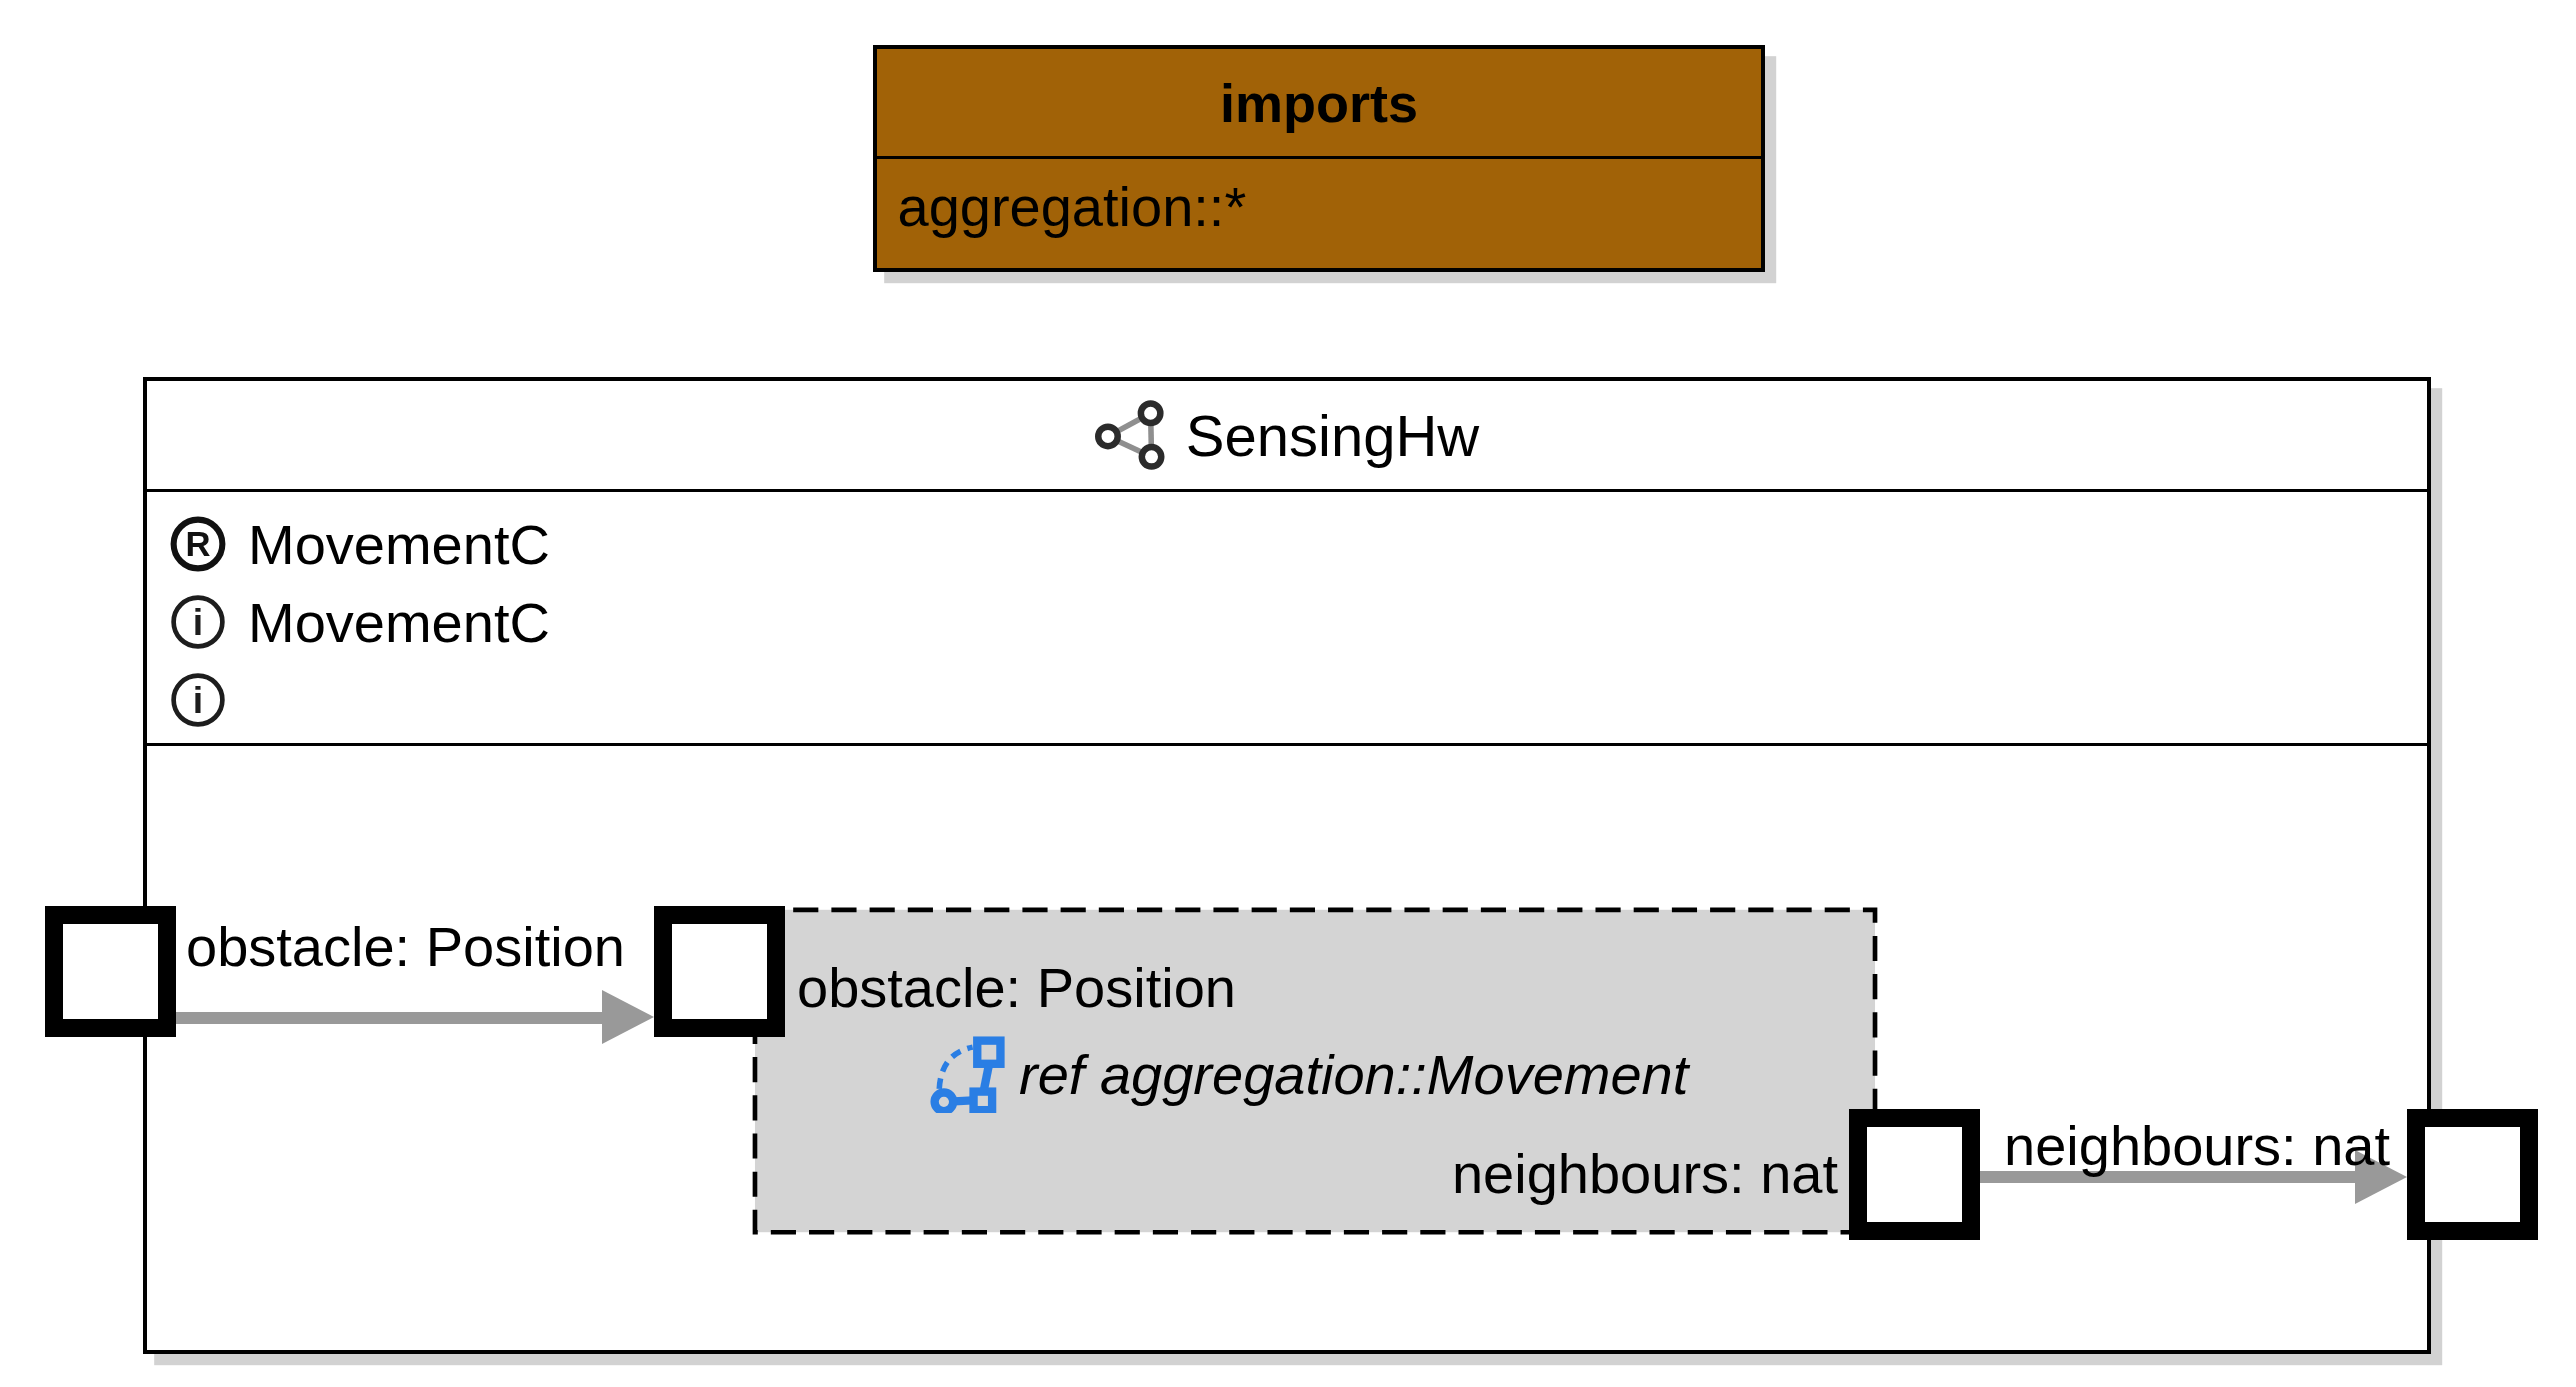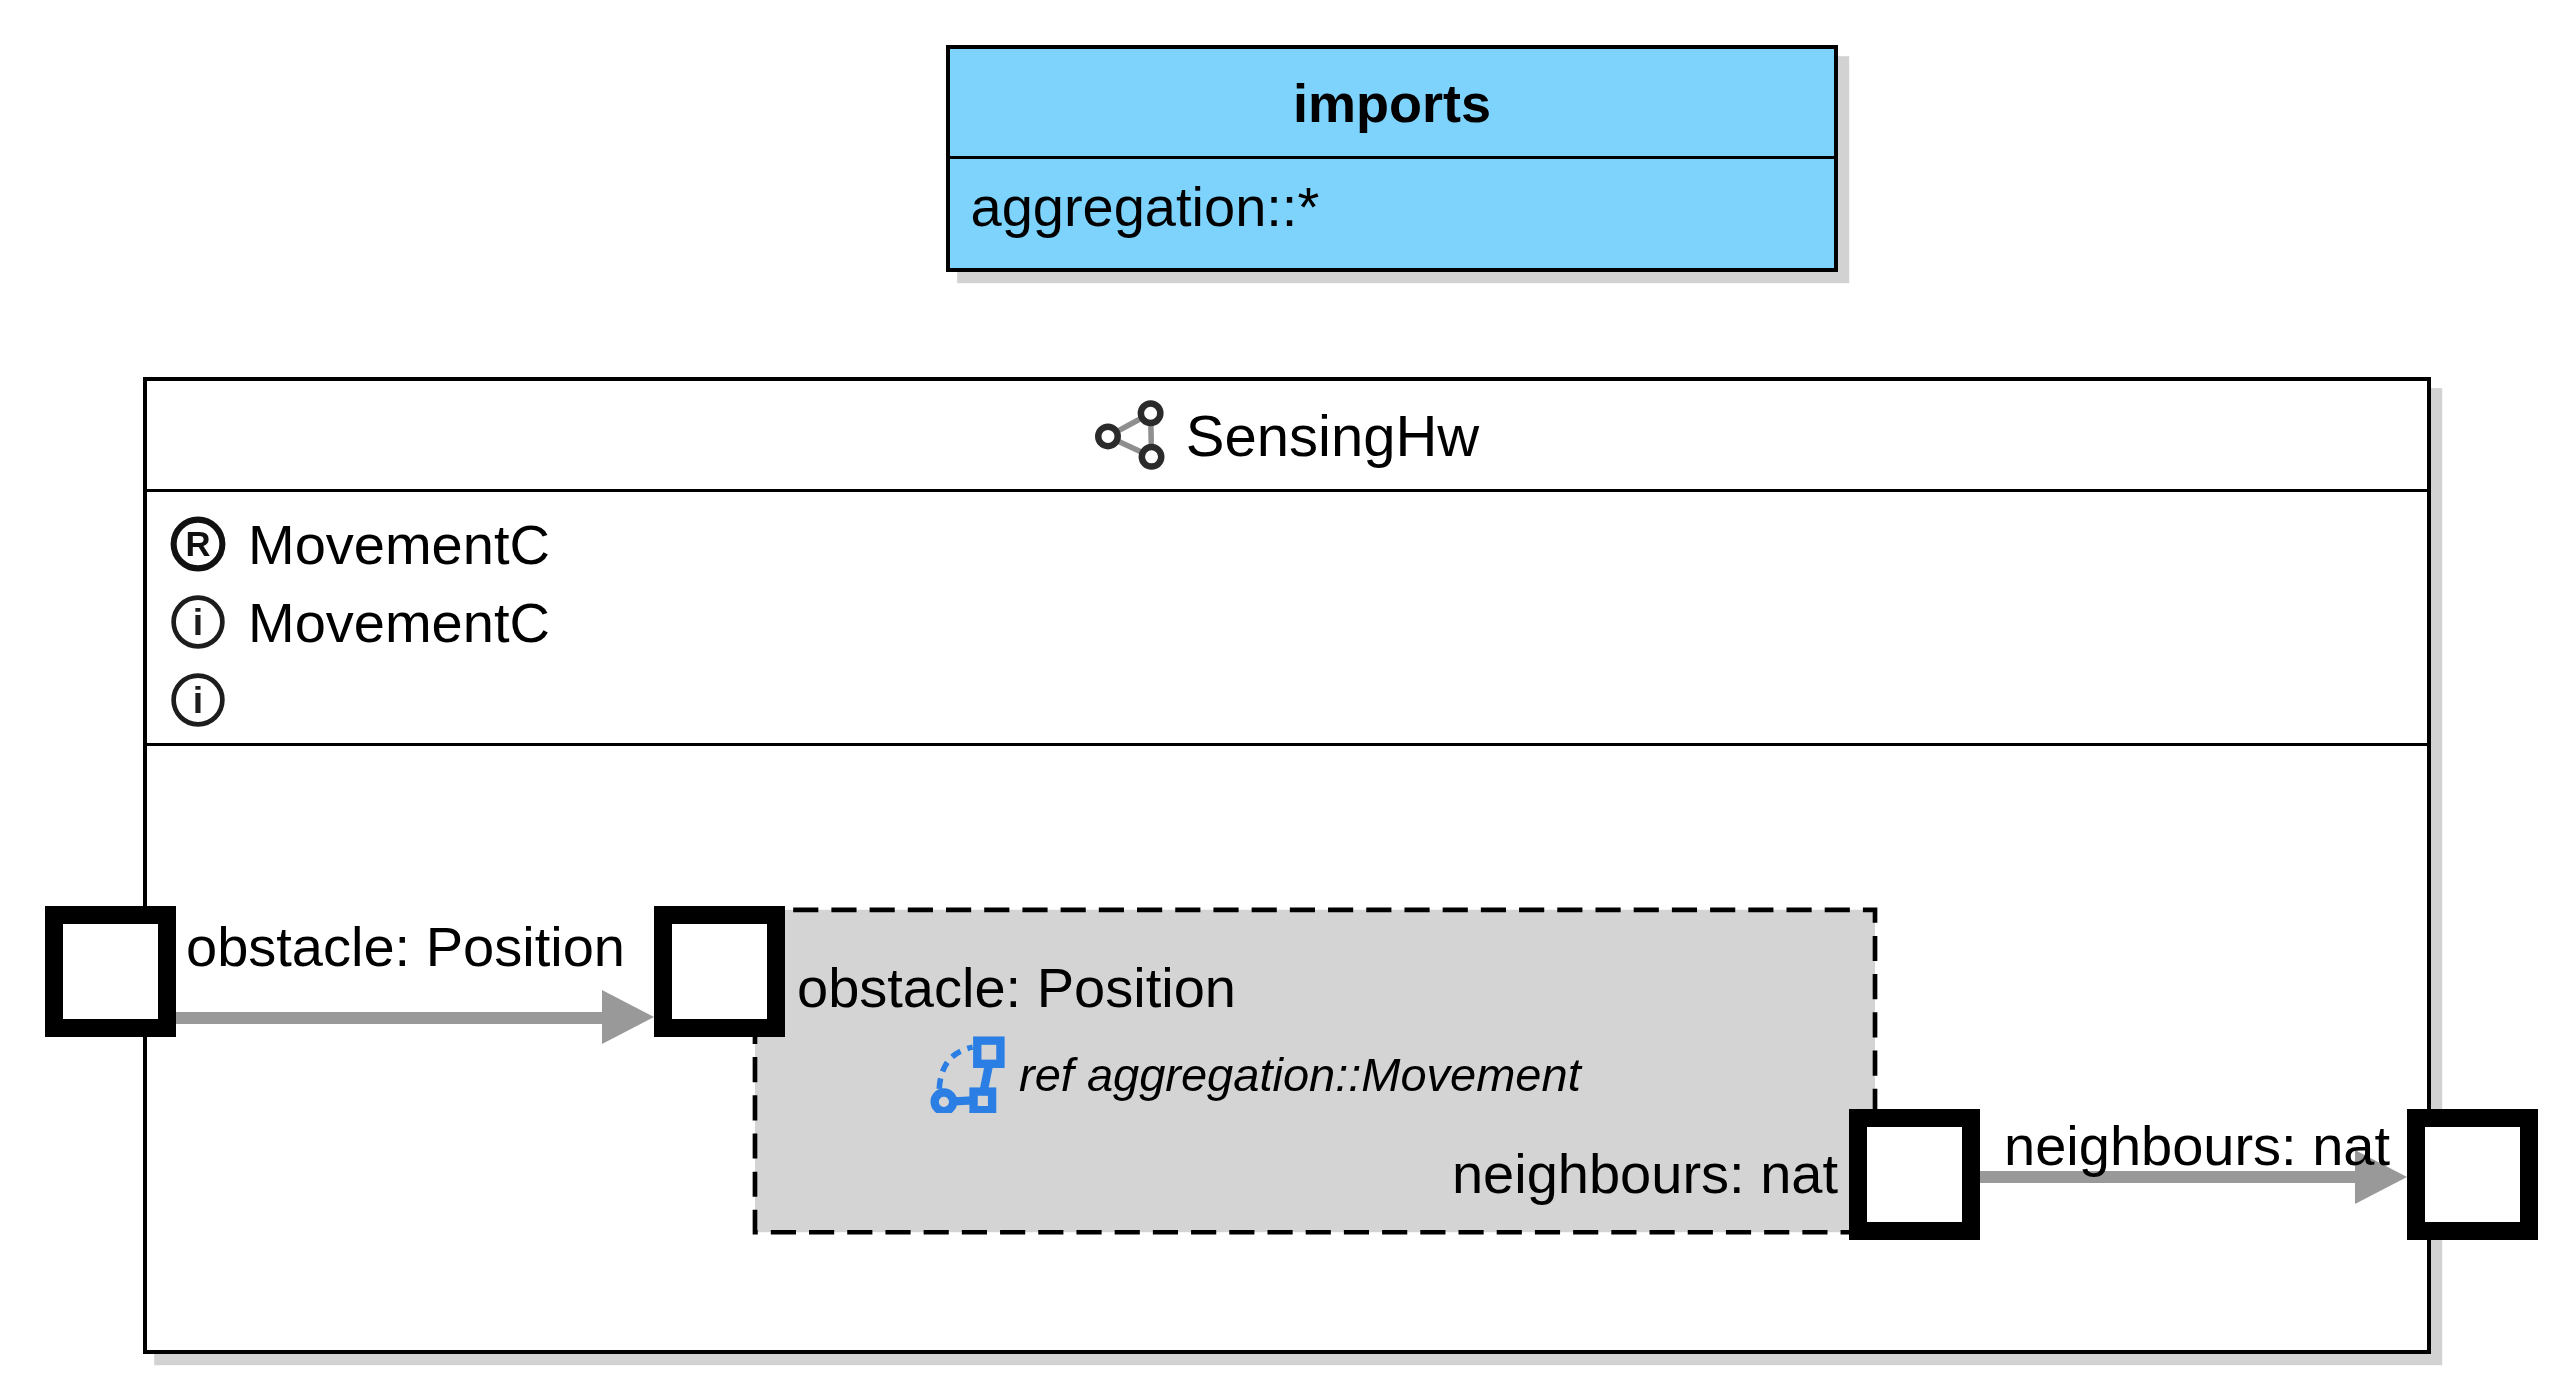--- a/index.html
+++ b/index.html
@@ -12,23 +12,23 @@
     position: relative;
     width: 2576px;
     height: 1387px;
     background: #ffffff;
     overflow: hidden;
   }
 
   
   .imports-box {
     position: absolute;
-    left: 946px; top: 45px;
+    left: 873px; top: 45px;
     width: 892px; height: 227px;
-    background: #7dd3fc;
+    background: #a16207;
     border: 4.7px solid #000;
     box-shadow: 11.2px 11.2px 0 0 #d2d2d2;
   }
   .imports-header {
     height: 110px;
     border-bottom: 3.7px solid #000;
     display: flex; align-items: center; justify-content: center;
     font-size: 54px; font-weight: bold;
   }
   .imports-body {
@@ -87,21 +87,21 @@
   .label-conn-neighbours { left: 2004px; top: 1115px; }
 
   .ref-row {
     position: absolute;
     left: 930px; top: 1035px;
     display: flex; align-items: center; gap: 13px;
     z-index: 3;
   }
   .ref-row svg { display: block; }
   .ref-row .ref-text {
-    font-size: 47px;
+    font-size: 56px;
     font-style: italic;
     white-space: nowrap;
   }
 
   
   .port {
     position: absolute;
     width: 131px; height: 131px;
     background: #fff;
     border: 18.6px solid #000;

